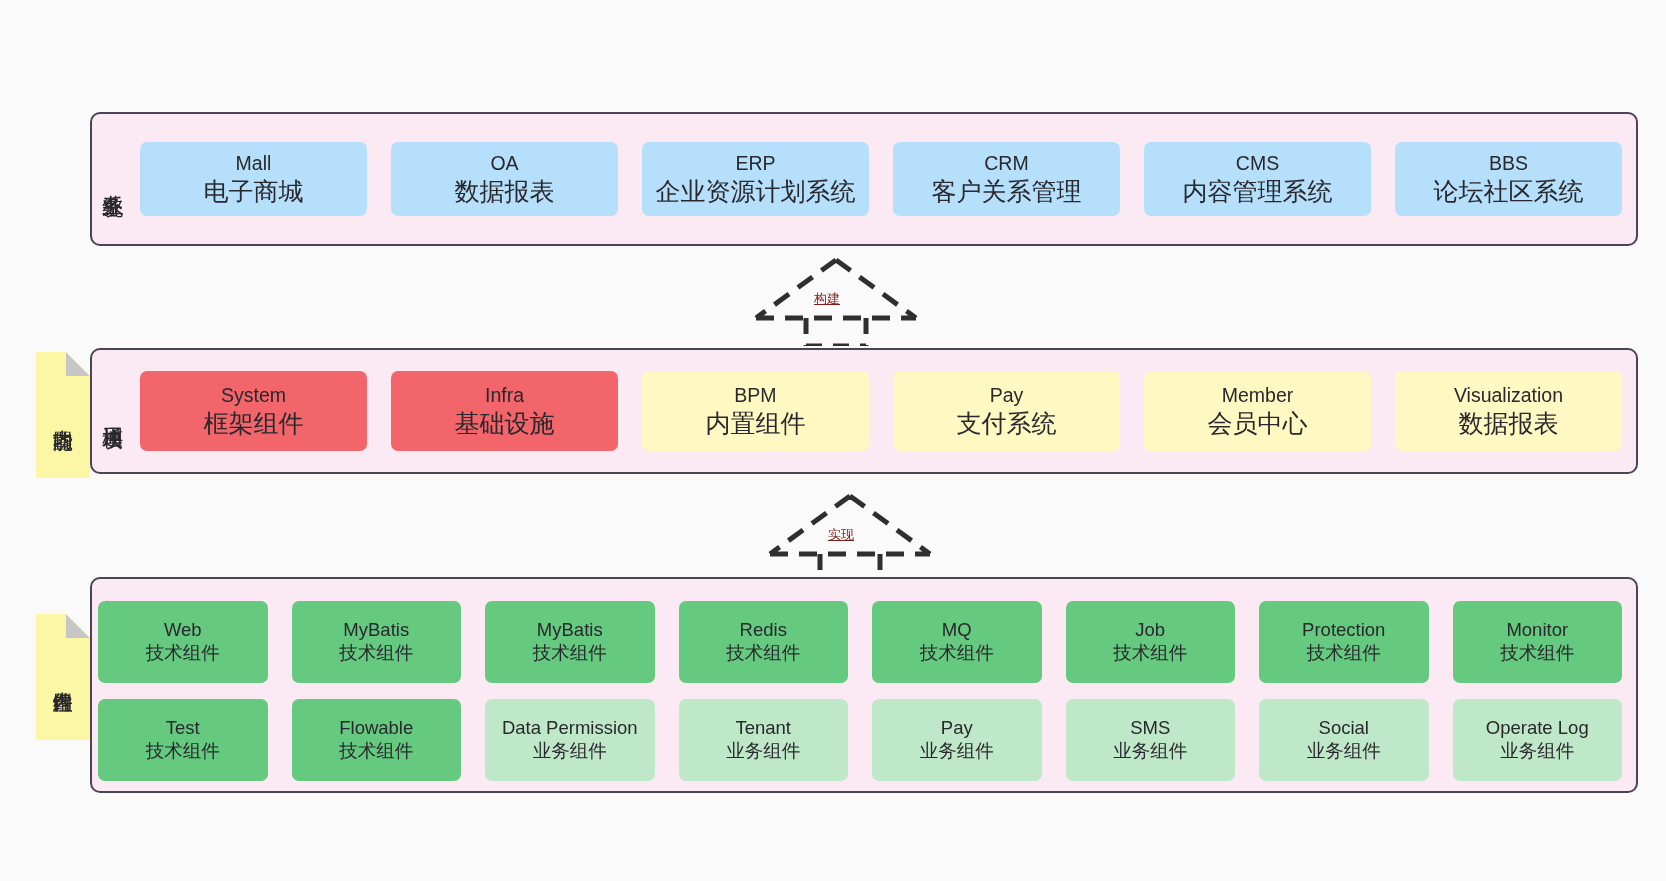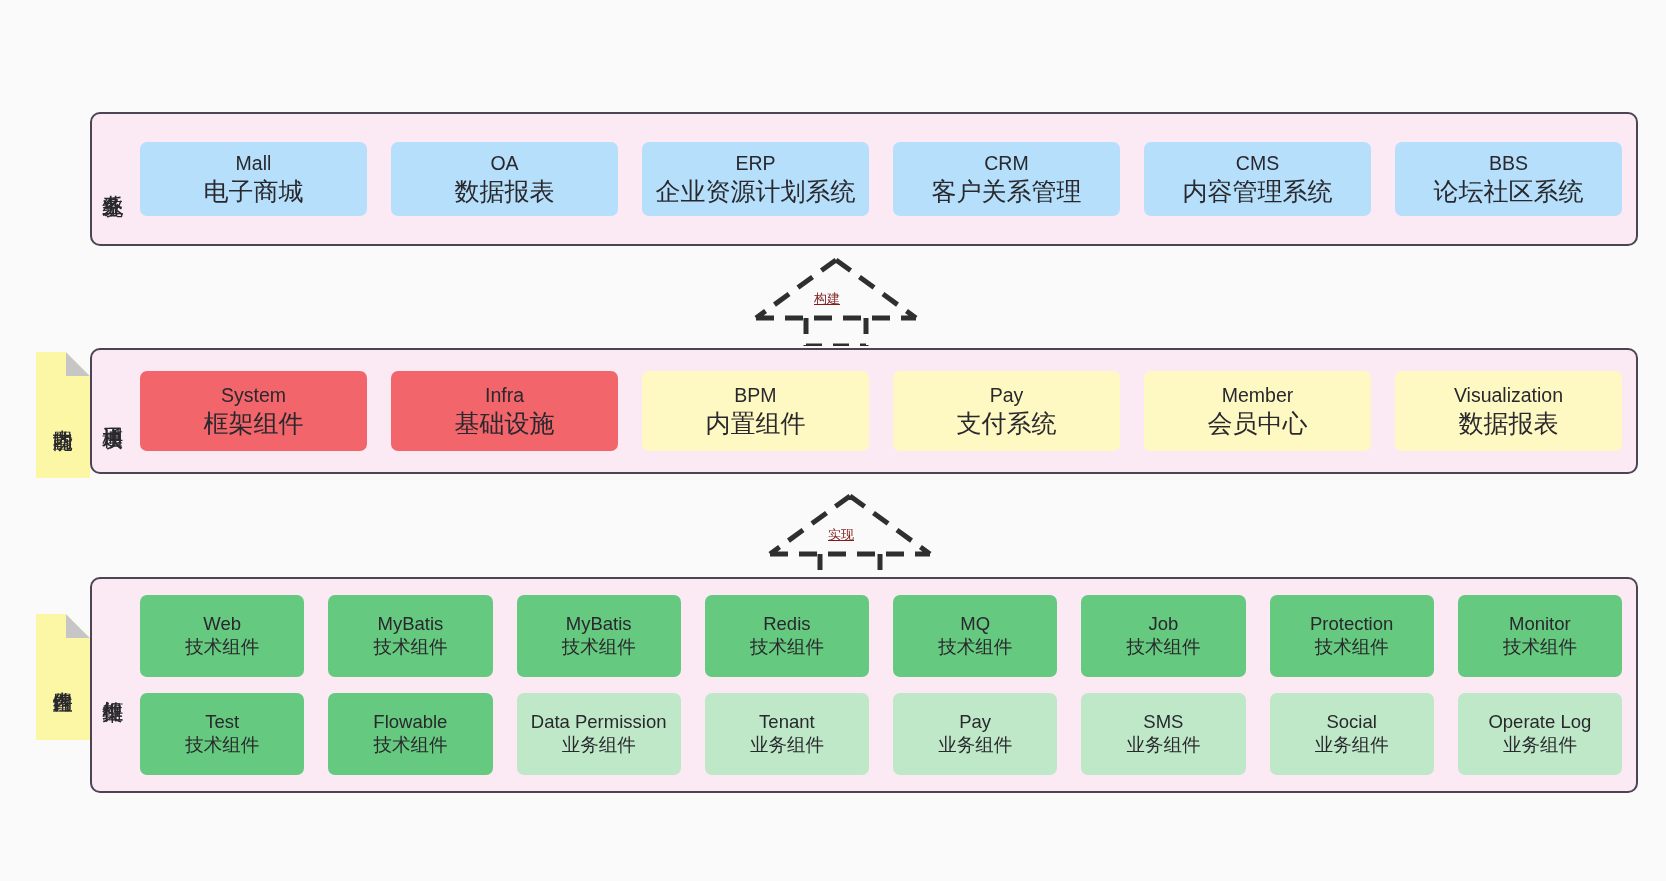--- a/index.html
+++ b/index.html
@@ -88,21 +88,21 @@
   #layer-business .card { height: 74px; }
 
   
   #layer-common {
     left: 90px; top: 348px; width: 1548px; height: 126px;
   }
   #layer-common .card { height: 80px; }
 
   
   #layer-framework {
-    left: 90px; top: 577px; width: 1548px; height: 216px;
+    left: 90px; top: 577px; width: 1548px; height: 216px; flex-direction: column;
   }
   #layer-framework .card { height: 82px; }
   #layer-framework .layer-body { gap: 16px; padding-top: 12px; padding-bottom: 12px; }
 
   
   .note {
     position: absolute;
     background: #fbf7a5;
     color: #29282d;
     font-size: 20px;

